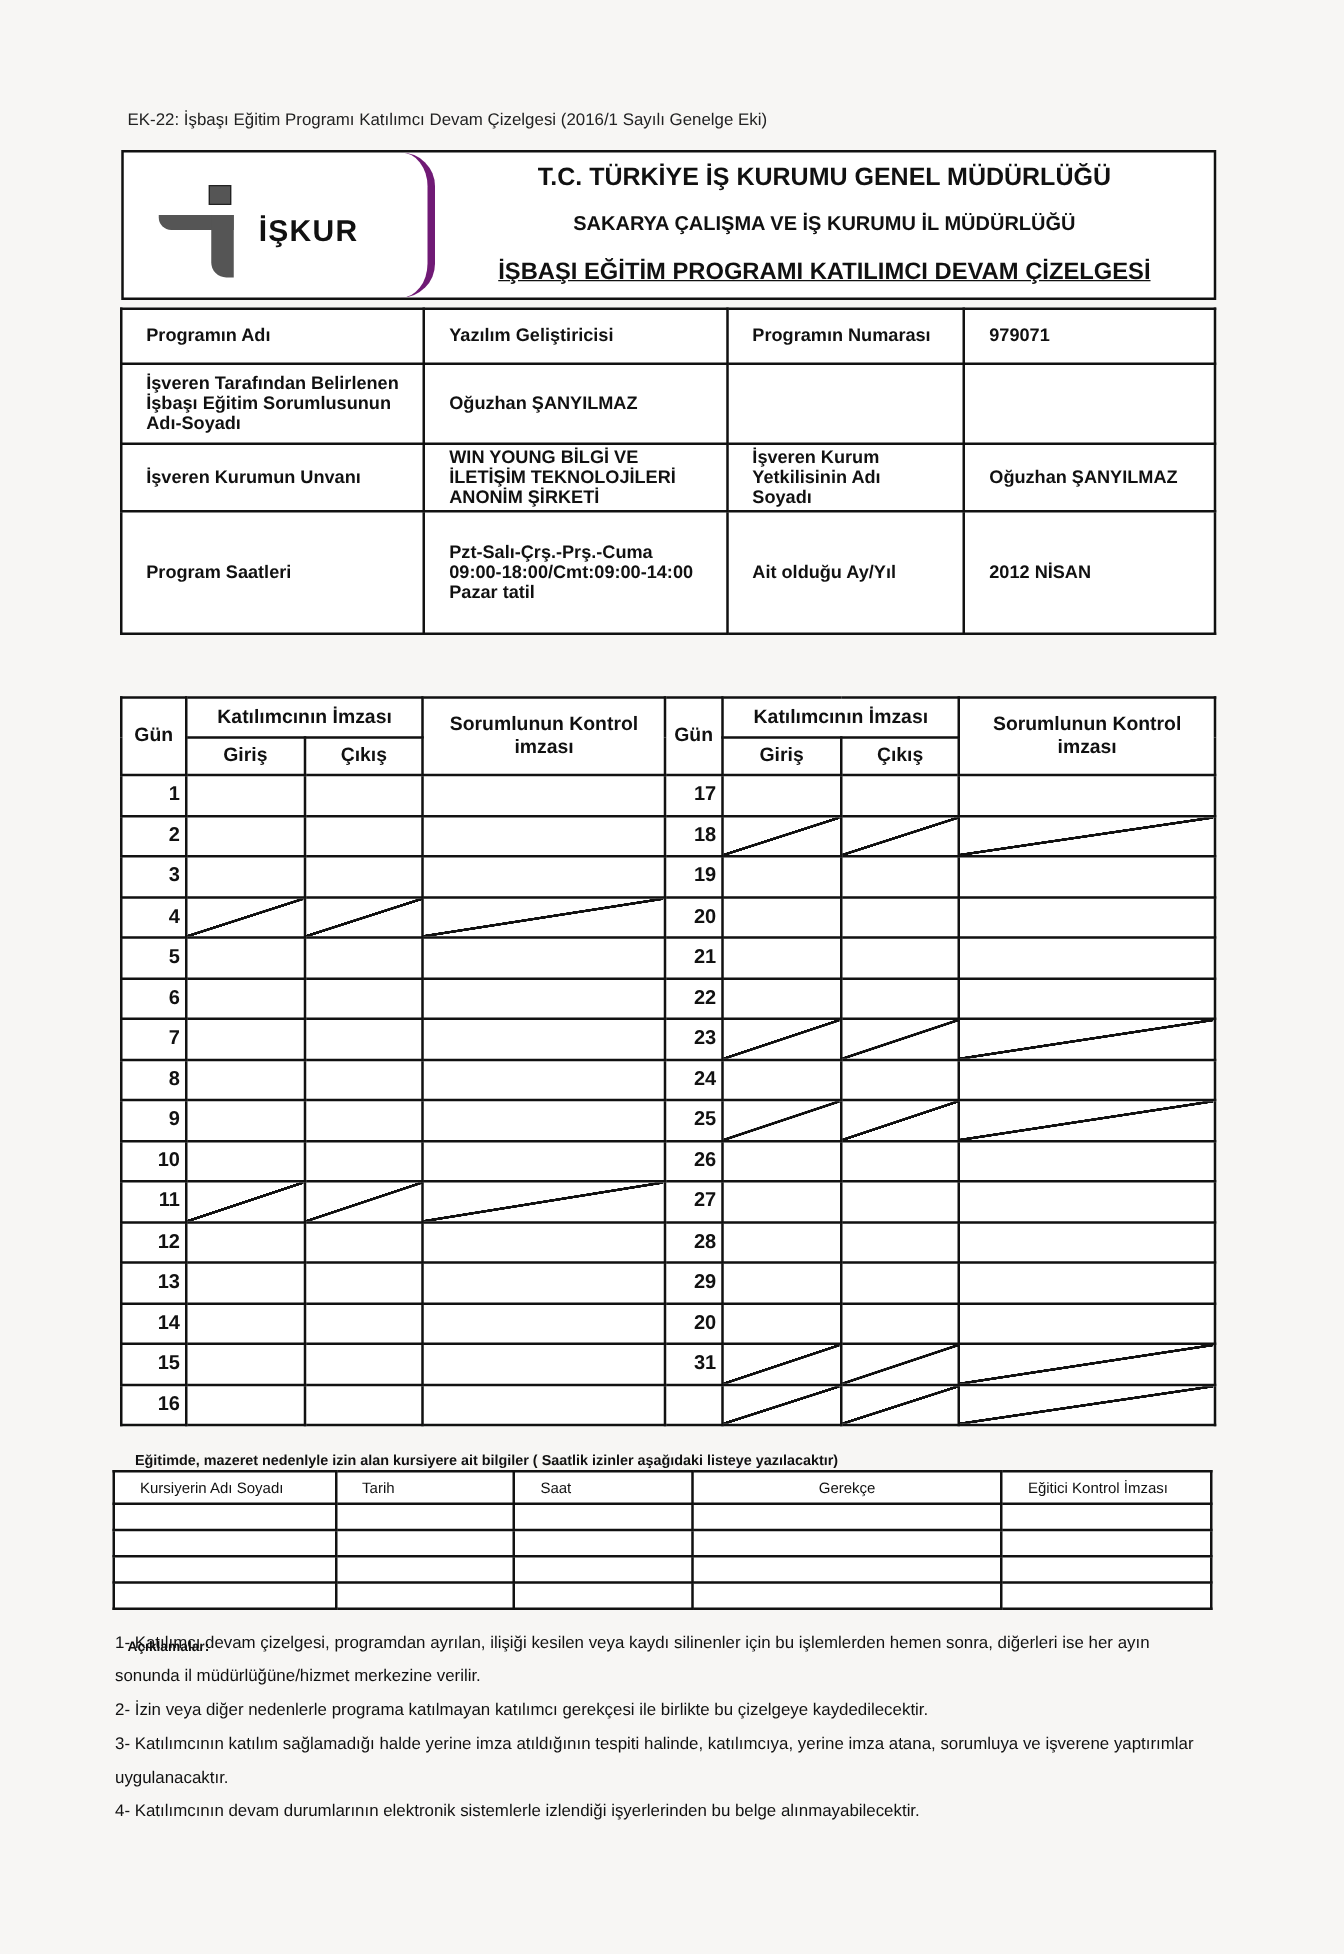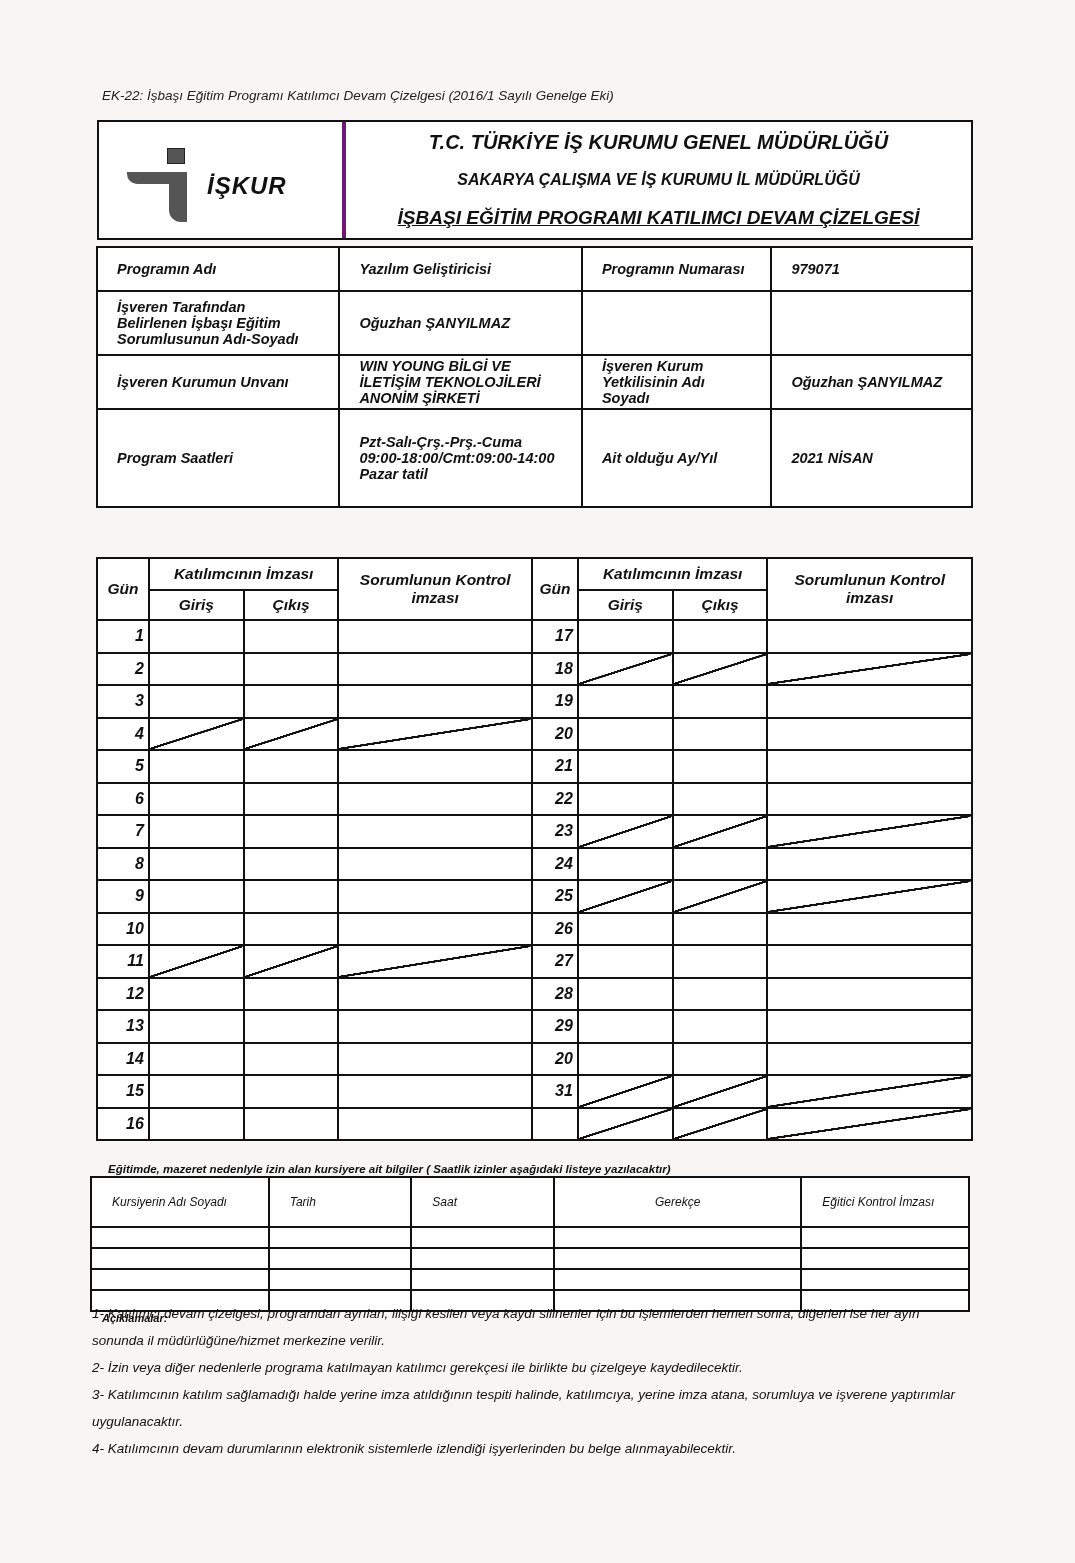--- a/index.html
+++ b/index.html
@@ -1,25 +1,25 @@
 <!DOCTYPE html>
 <html><head>
 <meta charset="utf-8">
 <style>
   html, body { margin:0; padding:0; }
   body {
     width:1075px; height:1563px; background:#f7f6f4; position:relative;
     font-family:"Liberation Sans", sans-serif; color:#111; overflow:hidden;
   }
-  .page { position:absolute; left:0; top:0; width:1075px; height:1563px;font-style:italic; }
+  .page { position:absolute; left:0; top:0; width:1075px; height:1563px; }
   .ek { position:absolute; left:102px; top:88px; font-size:13.5px; color:#222; }
 
   
   .hdr { position:absolute; left:97px; top:120px; width:876px; height:120px; border:2px solid #111; display:flex; box-sizing:border-box; background:#fff; }
-  .hdr .logo { width:243px; border-right:4px solid #701a75; position:relative; }
+  .hdr .logo { width:243px; border-right:6px solid #701a75; position:relative;border-radius:27px; }
   .hdr .titles { flex:1; display:flex; flex-direction:column; justify-content:space-around; align-items:center; font-weight:bold; }
   .t1 { font-size:20px; } .t2 { font-size:16px; } .t3 { font-size:19px; text-decoration:underline; }
   .logo-sq { position:absolute; left:68px; top:26px; width:16px; height:14px; background:#555; border:1px solid #222; }
   .logo-bar { position:absolute; left:28px; top:50px; width:60px; height:12px; background:#555; border-radius:0 0 0 10px; }
   .logo-stem { position:absolute; left:70px; top:50px; width:18px; height:50px; background:#555; border-radius:0 0 0 12px; }
   .logo-text { position:absolute; left:108px; top:50px; font-size:24px; font-weight:bold; letter-spacing:1px; }
 
   
   table { border-collapse:collapse; }
   .info { position:absolute; left:96px; top:246px; width:877px; background:#fff; }
@@ -34,21 +34,21 @@
   .att td.day { text-align:right; padding-right:4px; font-size:16px; font-weight:bold; }
   .cross::after {
     content:""; position:absolute; inset:0;
     background:linear-gradient(to bottom left, transparent calc(50% - 1.2px), #111 calc(50% - 1px), #111 calc(50% + 1px), transparent calc(50% + 1.2px));
     transform:scaleX(-1);
   }
 
   .leave-title { position:absolute; left:108px; top:1163px; font-size:11.5px; font-weight:bold; }
   .leave { position:absolute; left:90px; top:1176px; width:880px; background:#fff; }
   .leave th, .leave td { border:2px solid #111; }
-  .leave th { font-size:12px; font-weight:normal; text-align:left; padding:16px 20px; height:16px;margin-left:28px; }
+  .leave th { font-size:12px; font-weight:normal; text-align:left; padding:4px 20px; height:16px;margin-left:28px; }
   .leave td { height:17px; }
 
   .notes { position:absolute; left:92px; top:1300px; width:880px; font-size:13.5px; line-height:27px; }
   .notes .lbl { position:absolute; left:10px; top:-8px; font-size:11px; font-weight:bold;margin-top:13px; }
 </style>
 </head>
 <body>
 
 <div class="page">
   <div class="ek">EK-22:  İşbaşı Eğitim Programı Katılımcı Devam Çizelgesi (2016/1 Sayılı Genelge Eki)</div>
@@ -90,21 +90,21 @@
     <tr style="height:54px">
       <td>İşveren Kurumun Unvanı</td>
       <td>WIN YOUNG BİLGİ VE İLETİŞİM TEKNOLOJİLERİ ANONİM ŞİRKETİ</td>
       <td>İşveren Kurum Yetkilisinin Adı Soyadı</td>
       <td>Oğuzhan ŞANYILMAZ</td>
     </tr>
     <tr style="height:98px">
       <td>Program Saatleri</td>
       <td>Pzt-Salı-Çrş.-Prş.-Cuma 09:00-18:00/Cmt:09:00-14:00 Pazar tatil</td>
       <td>Ait olduğu Ay/Yıl</td>
-      <td>2021 NİSAN</td>
+      <td>2012 NİSAN</td>
     </tr>
   </tbody>
     </table>
 
   <table class="att" id="att">
     <colgroup>
       <col style="width:52px">
         <col style="width:95px">
         <col style="width:95px">
         <col style="width:194px">

